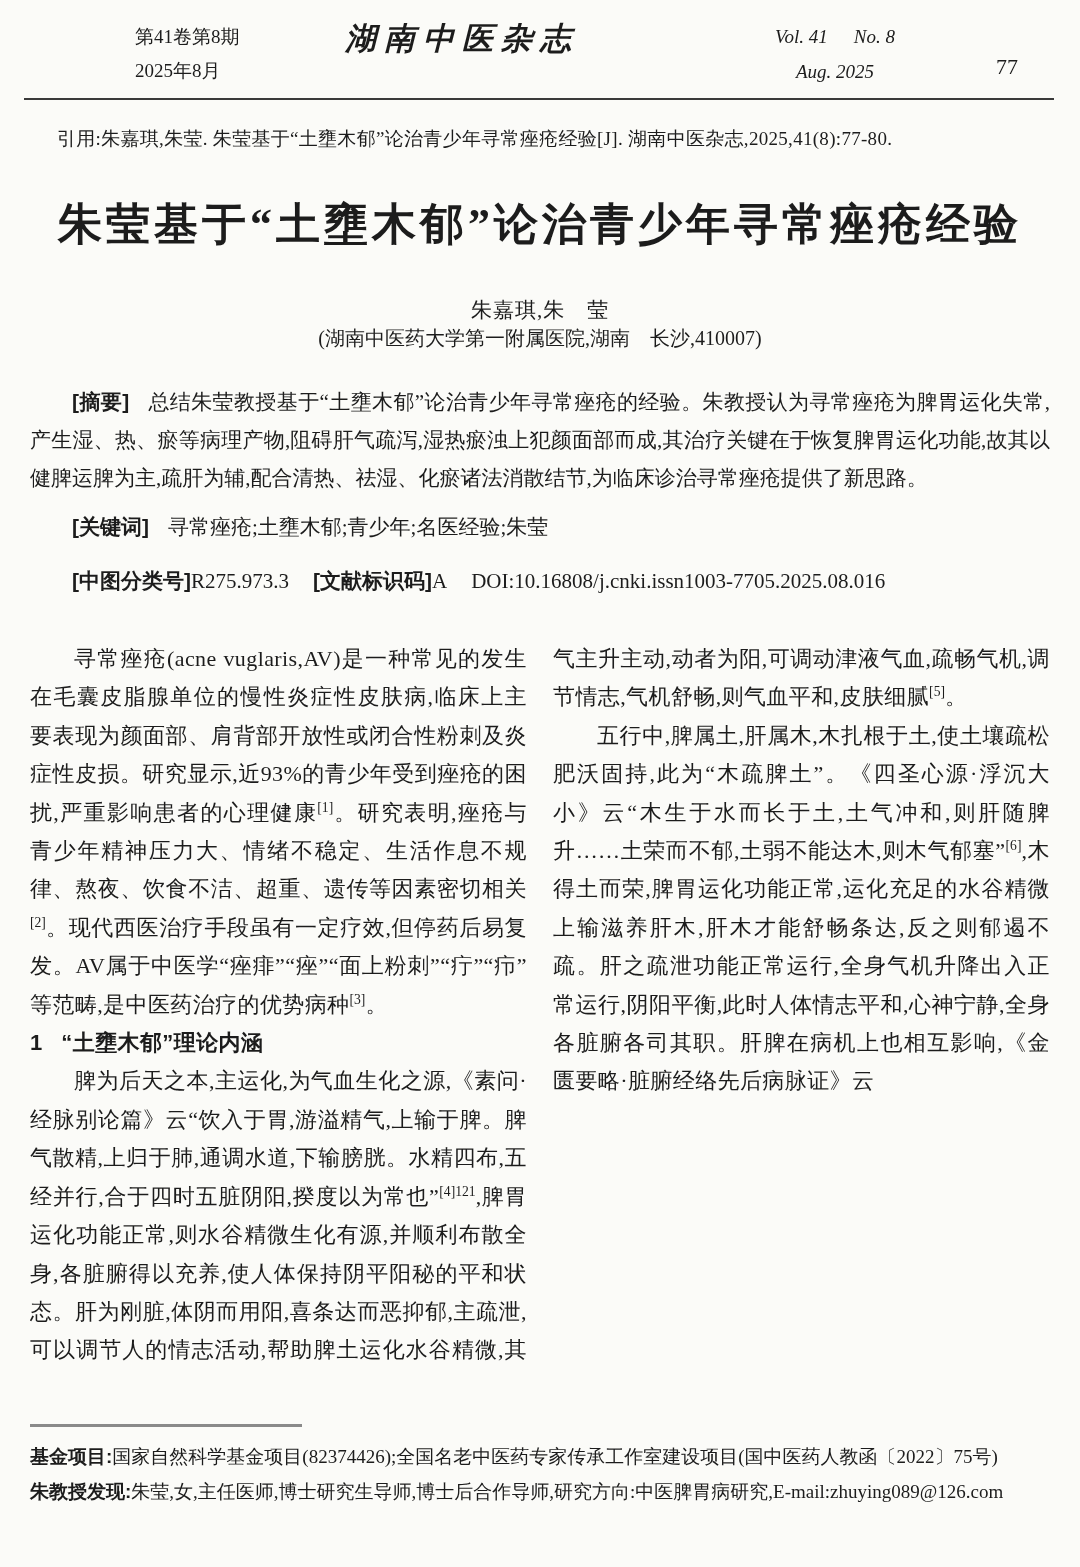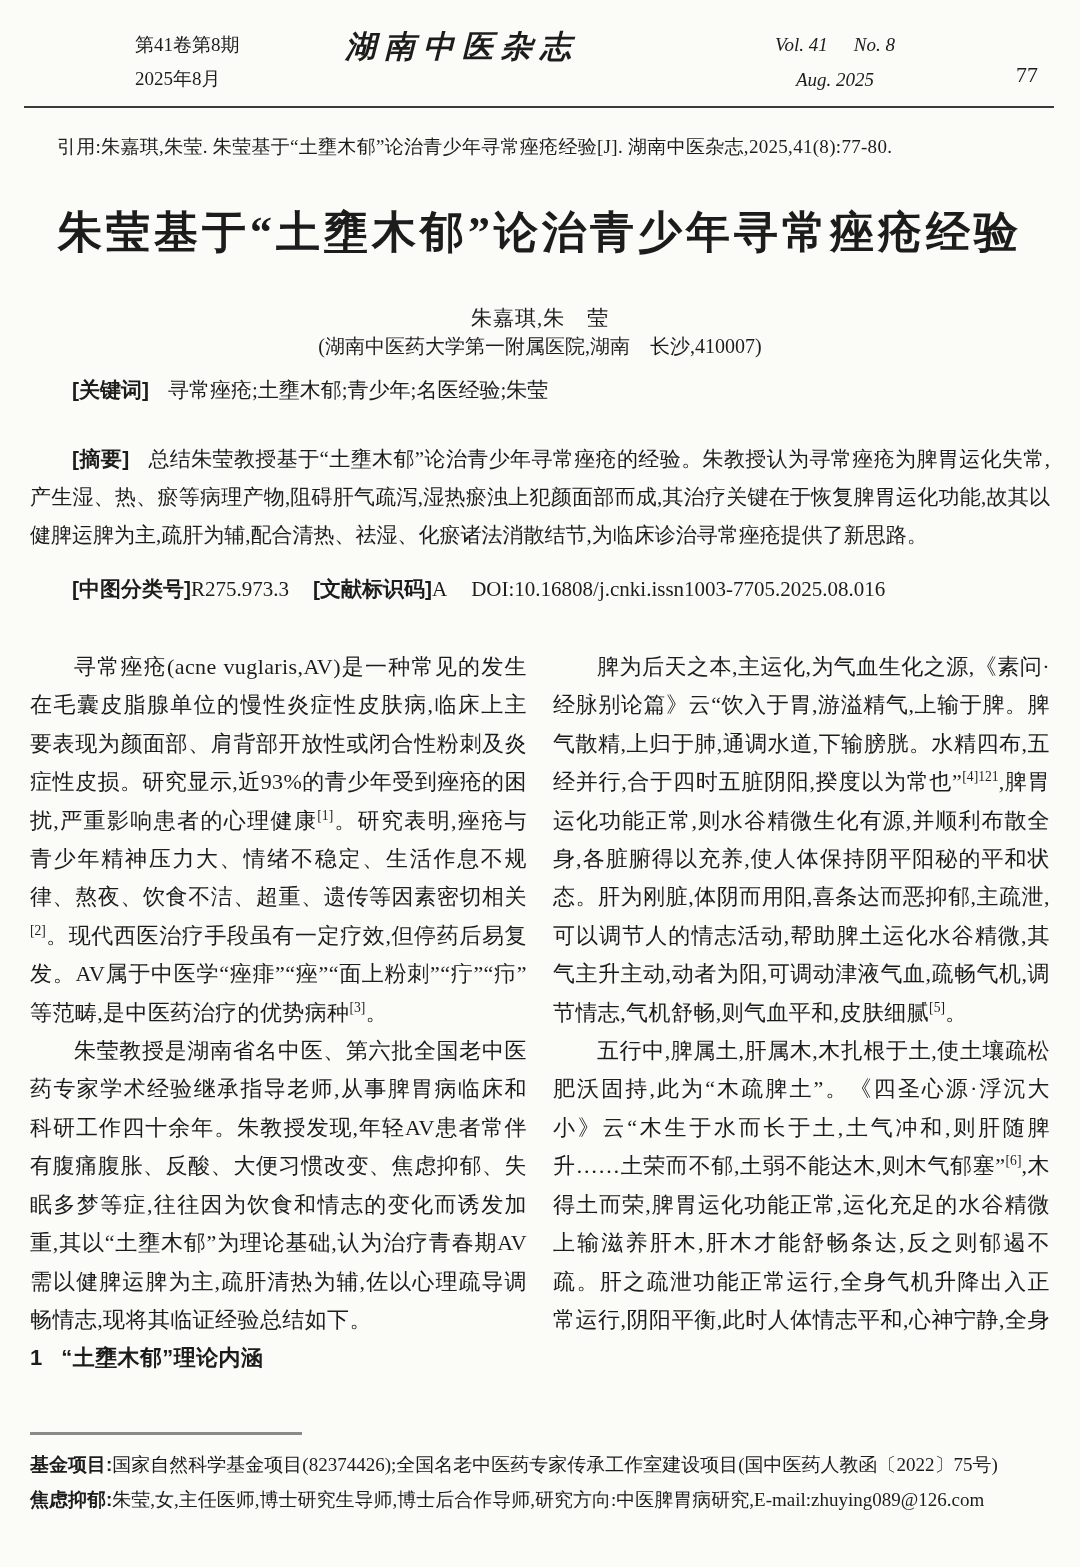--- a/index.html
+++ b/index.html
@@ -4,41 +4,41 @@
 <style>
   html,body{margin:0;padding:0;}
   body{
     width:1080px;height:1567px;
     background:#fbfbf8;
     color:#1c1c1c;
     font-family:"Liberation Serif","DejaVu Serif",serif;
     overflow:hidden;
     position:relative;
   }
-  .page{padding:16px 30px;}
+  .page{padding:8px 30px;}
 
   
   .journal-header{position:relative;padding-top:16px;height:72px;}
   .header-inner{
     display:grid;grid-template-columns:200px 1fr 170px;
     align-items:start;margin:0 130px 0 105px;column-gap:10px;
   }
   .hdr-cell{display:flex;flex-direction:column;gap:8px;}
   .hdr-left .cn-issue,.hdr-left .cn-date{font-size:19px;line-height:26px;}
   .hdr-center{}
   .journal-name-cn{
     font-size:31px;line-height:30px;font-weight:bold;font-style:italic;
     letter-spacing:8px;
   }
   .journal-name-en{font-size:19px;line-height:28px;letter-spacing:0.4px;white-space:nowrap;}
   .hdr-right{text-align:center;font-style:italic;}
   .hdr-right .en-vol{font-size:19px;line-height:26px;white-space:nowrap;}
   .hdr-right .en-vol .no-part{margin-left:26px;}
   .hdr-right .en-date{font-size:19px;line-height:28px;}
-  .page-number{position:absolute;top:46px;right:12px;font-size:22px;}
+  .page-number{position:absolute;top:46px;right:32px;font-size:22px;}
   .header-rule{border:0;border-top:2px solid #3a3a3a;margin:2px -4px 0 -6px;}
 
   
   .citation{margin-top:26px;font-size:19px;line-height:26px;padding-left:27px;letter-spacing:0.3px;}
 
   
   .article-title{
     margin:44px 0 0 0;text-align:center;
     font-size:44px;line-height:58px;font-weight:bold;letter-spacing:4px;
   }
@@ -103,43 +103,42 @@
     <span class="page-number">77</span>
   </div>
   <hr class="header-rule">
 
   <div class="citation">引用:朱嘉琪,朱莹. 朱莹基于“土壅木郁”论治青少年寻常痤疮经验[J]. 湖南中医杂志,2025,41(8):77-80.</div>
 
   <h1 class="article-title">朱莹基于“土壅木郁”论治青少年寻常痤疮经验</h1>
   <div class="authors">朱嘉琪,朱　莹</div>
   <div class="affiliation">(湖南中医药大学第一附属医院,湖南　长沙,410007)</div>
 
+  <div class="meta-block abstract">
+    <span class="meta-label">[摘要]</span><span class="after-label">总结朱莹教授基于“土壅木郁”论治青少年寻常痤疮的经验。朱教授认为寻常痤疮为脾胃运化失常,产生湿、热、瘀等病理产物,阻碍肝气疏泻,湿热瘀浊上犯颜面部而成,其治疗关键在于恢复脾胃运化功能,故其以健脾运脾为主,疏肝为辅,配合清热、祛湿、化瘀诸法消散结节,为临床诊治寻常痤疮提供了新思路。</span>
+  </div>
+
   <div class="meta-block kw-line">
     <span class="meta-label">[关键词]</span><span class="after-label">寻常痤疮;土壅木郁;青少年;名医经验;朱莹</span>
-  </div>
-
-  <div class="meta-block abstract">
-    <span class="meta-label">[摘要]</span><span class="after-label">总结朱莹教授基于“土壅木郁”论治青少年寻常痤疮的经验。朱教授认为寻常痤疮为脾胃运化失常,产生湿、热、瘀等病理产物,阻碍肝气疏泻,湿热瘀浊上犯颜面部而成,其治疗关键在于恢复脾胃运化功能,故其以健脾运脾为主,疏肝为辅,配合清热、祛湿、化瘀诸法消散结节,为临床诊治寻常痤疮提供了新思路。</span>
   </div>
 
   <div class="meta-block clc-line">
     <span class="seg"><span class="meta-label">[中图分类号]</span><span>R275.973.3</span></span><span class="seg"><span class="meta-label">[文献标识码]</span><span>A</span></span><span>DOI:10.16808/j.cnki.issn1003-7705.2025.08.016</span>
   </div>
 
   <div class="body-columns">
     <p>寻常痤疮(acne vuglaris,AV)是一种常见的发生在毛囊皮脂腺单位的慢性炎症性皮肤病,临床上主要表现为颜面部、肩背部开放性或闭合性粉刺及炎症性皮损。研究显示,近93%的青少年受到痤疮的困扰,严重影响患者的心理健康<sup>[1]</sup>。研究表明,痤疮与青少年精神压力大、情绪不稳定、生活作息不规律、熬夜、饮食不洁、超重、遗传等因素密切相关<sup>[2]</sup>。现代西医治疗手段虽有一定疗效,但停药后易复发。AV属于中医学“痤痱”“痤”“面上粉刺”“疔”“疖”等范畴,是中医药治疗的优势病种<sup>[3]</sup>。</p>
-    <p>朱莹教授是湖南省名中医、第六批全国老中医药专家学术经验继承指导老师,从事脾胃病临床和科研工作四十余年。朱教授发现,年轻AV患者常伴有腹痛腹胀、反酸、大便习惯改变、焦虑抑郁、失眠多梦等症,往往因为饮食和情志的变化而诱发加重,其以“土壅木郁”为理论基础,认为治疗青春期AV需以健脾运脾为主,疏肝清热为辅,佐以心理疏导调畅情志,现将其临证经验总结如下。</p>
     <h2 class="section-heading"><span class="sec-num">1</span><span>“土壅木郁”理论内涵</span></h2>
     <p>脾为后天之本,主运化,为气血生化之源,《素问·经脉别论篇》云“饮入于胃,游溢精气,上输于脾。脾气散精,上归于肺,通调水道,下输膀胱。水精四布,五经并行,合于四时五脏阴阳,揆度以为常也”<sup>[4]121</sup>,脾胃运化功能正常,则水谷精微生化有源,并顺利布散全身,各脏腑得以充养,使人体保持阴平阳秘的平和状态。肝为刚脏,体阴而用阳,喜条达而恶抑郁,主疏泄,可以调节人的情志活动,帮助脾土运化水谷精微,其气主升主动,动者为阳,可调动津液气血,疏畅气机,调节情志,气机舒畅,则气血平和,皮肤细腻<sup>[5]</sup>。</p>
     <p>五行中,脾属土,肝属木,木扎根于土,使土壤疏松肥沃固持,此为“木疏脾土”。《四圣心源·浮沉大小》云“木生于水而长于土,土气冲和,则肝随脾升……土荣而不郁,土弱不能达木,则木气郁塞”<sup>[6]</sup>,木得土而荣,脾胃运化功能正常,运化充足的水谷精微上输滋养肝木,肝木才能舒畅条达,反之则郁遏不疏。肝之疏泄功能正常运行,全身气机升降出入正常运行,阴阳平衡,此时人体情志平和,心神宁静,全身各脏腑各司其职。肝脾在病机上也相互影响,《金匮要略·脏腑经络先后病脉证》云</p>
   </div>
 
   <hr class="footnote-rule">
   <div class="footnotes">
     <div class="footnote-line">
       <span class="fn-label">基金项目:</span><span>国家自然科学基金项目(82374426);全国名老中医药专家传承工作室建设项目(国中医药人教函〔2022〕75号)</span>
     </div>
     <div class="footnote-line">
-      <span class="fn-label">焦虑抑郁:</span><span>朱莹,女,主任医师,博士研究生导师,博士后合作导师,研究方向:中医脾胃病研究,E-mail:zhuying089@126.com</span>
+      <span class="fn-label">朱教授发现:</span><span>朱莹,女,主任医师,博士研究生导师,博士后合作导师,研究方向:中医脾胃病研究,E-mail:zhuying089@126.com</span>
     </div>
   </div>
 
 </div>
 
 </body></html>

